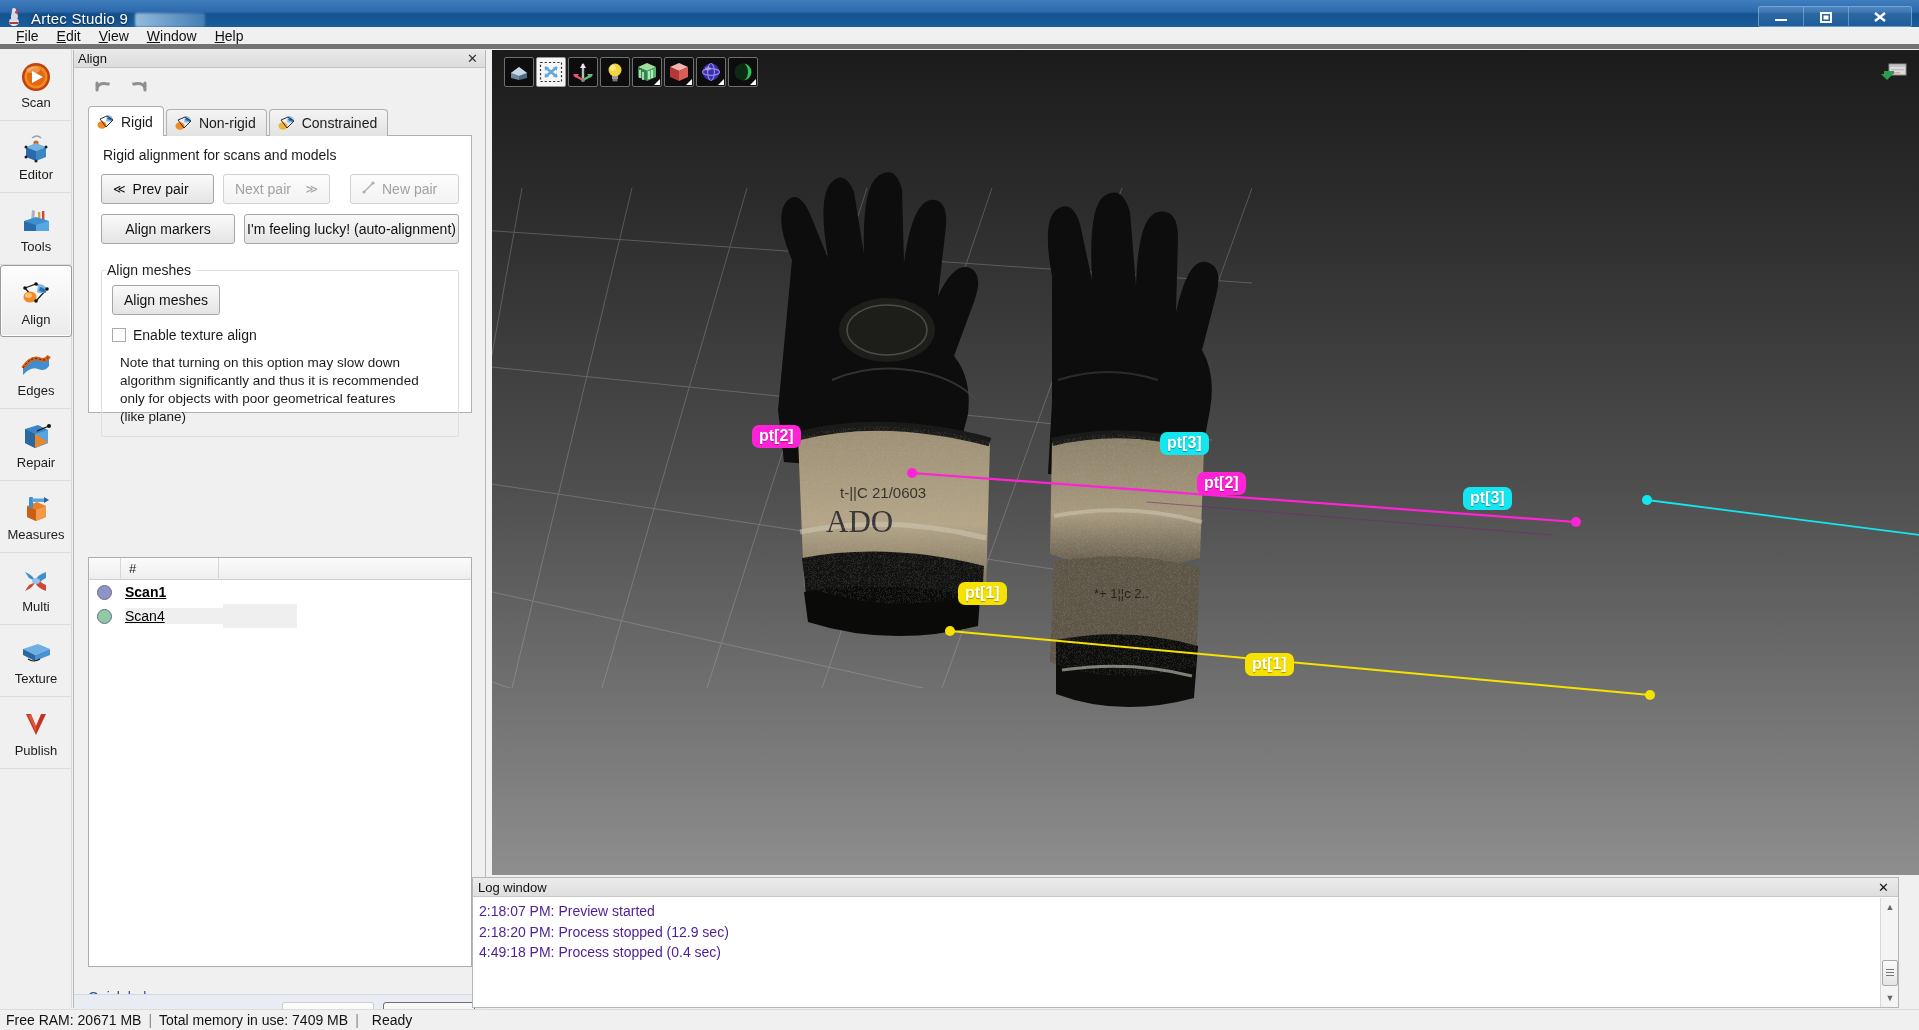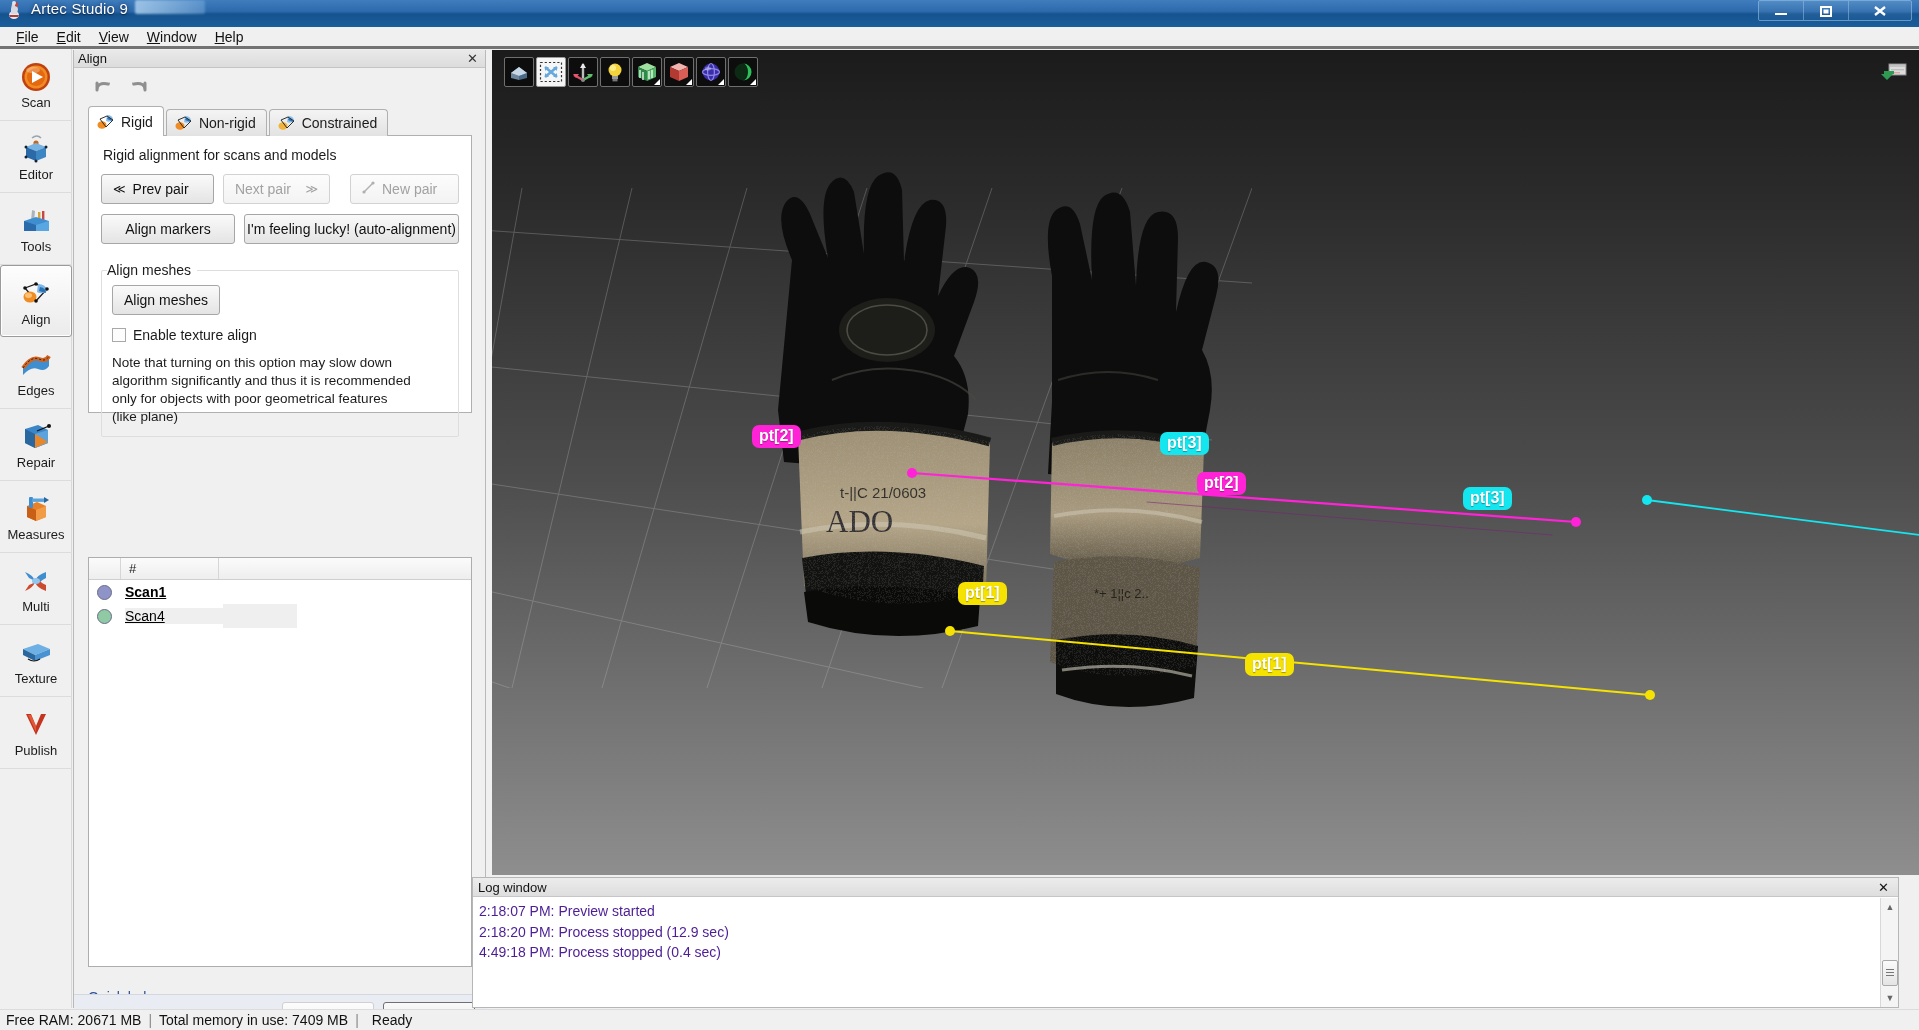--- a/index.html
+++ b/index.html
@@ -10,21 +10,21 @@
     font-family: "Liberation Sans", sans-serif;
     font-size: 14px;
     background: #f0f0f0;
   }
   #app { position: relative; width: 1919px; height: 1030px; }
 
   
   .titlebar {
     position: absolute; left: 0; top: 0; width: 1919px; height: 27px;
     background: linear-gradient(180deg,#3f7dbd 0%,#2d6aad 42%,#14538f 52%,#1b5e9c 100%);
-    display: flex; align-items: flex-start;
+    display: flex; align-items: flex-end;
   }
   .title-icon { width: 20px; height: 20px; margin-left: 5px; margin-right: 6px; position: relative; flex: 0 0 auto;}
   .title-text {
     color: #ffffff; font-size: 15px; letter-spacing: .2px;
     text-shadow: 0 0 4px rgba(10,40,80,.9), 0 1px 1px rgba(0,0,0,.5);
   }
   .title-ghost {
     margin-left: 7px; width: 70px; height: 14px;
     background: linear-gradient(90deg,rgba(190,220,245,.75),rgba(150,195,235,.35));
     filter: blur(1.2px); border-radius: 2px;
@@ -34,21 +34,21 @@
   .winbtn { width: 45px; height: 100%; display: flex; align-items: center; justify-content: center;
             color: #fff; font-size: 15px; border-right: 1px solid rgba(170,205,235,.45);
             background: linear-gradient(180deg,rgba(120,170,215,.35),rgba(40,95,155,.25)); }
   .winbtn:last-child { border-right: none; }
   .winbtn.close { width: 62px; }
 
   
   .menubar {
     position: absolute; left: 0; top: 27px; width: 1919px; height: 22px;
     background: #f0f0f0; display: flex; align-items: center; padding-left: 7px;
-    border-bottom: 3px solid #737373;
+    border-bottom: 5px solid #737373;
   }
   .menu-item { padding: 2px 9px; font-size: 14px; color: #111; }
   .menu-item u { text-decoration: underline; }
 
   
   .rail {
     position: absolute; left: 0; top: 49px; width: 72px; height: 959px;
     background: #f0f0f0; border-right: 1px solid #d8d8d8;
   }
   .rail-item {
@@ -112,21 +112,21 @@
   .chev { font-size: 12px; }
 
   .group { margin-top: 6px; }
   .group-title { font-size: 14px; color: #1b1b1b; display: inline-block; padding-right: 6px;
                  background: #fff; position: relative; top: 8px; left: 6px; }
   .group-box { border: 1px solid #dedede; border-radius: 2px; padding: 14px 10px 10px 10px; }
 
   .chk-row { display: flex; align-items: center; gap: 7px; margin-top: 12px; }
   .chkbox { width: 14px; height: 14px; border: 1px solid #a9a9a9; background: #fdfdfd; display: inline-block; }
   .chk-label { font-size: 14px; color: #1b1b1b; }
-  .note { font-size: 13.5px; color: #1b1b1b; line-height: 1.34; margin-top: 11px; width: 300px; }
+  .note { font-size: 13.5px; color: #1b1b1b; line-height: 1.34; margin-top: 11px; width: 300px; margin-left: 8px; }
 
   
   .listbox {
     position: absolute; left: 8px; top: 487px; width: 384px; height: 410px;
     background: #fff; border: 1px solid #adadad;
   }
   .list-head { display: flex; height: 22px; background: linear-gradient(180deg,#fbfbfb,#eeeeee);
                border-bottom: 1px solid #cfcfcf; font-size: 13px; color: #222; }
   .hcell { border-right: 1px solid #d6d6d6; display: flex; align-items: center; padding-left: 8px; }
   .hcell.c0 { width: 32px; }

